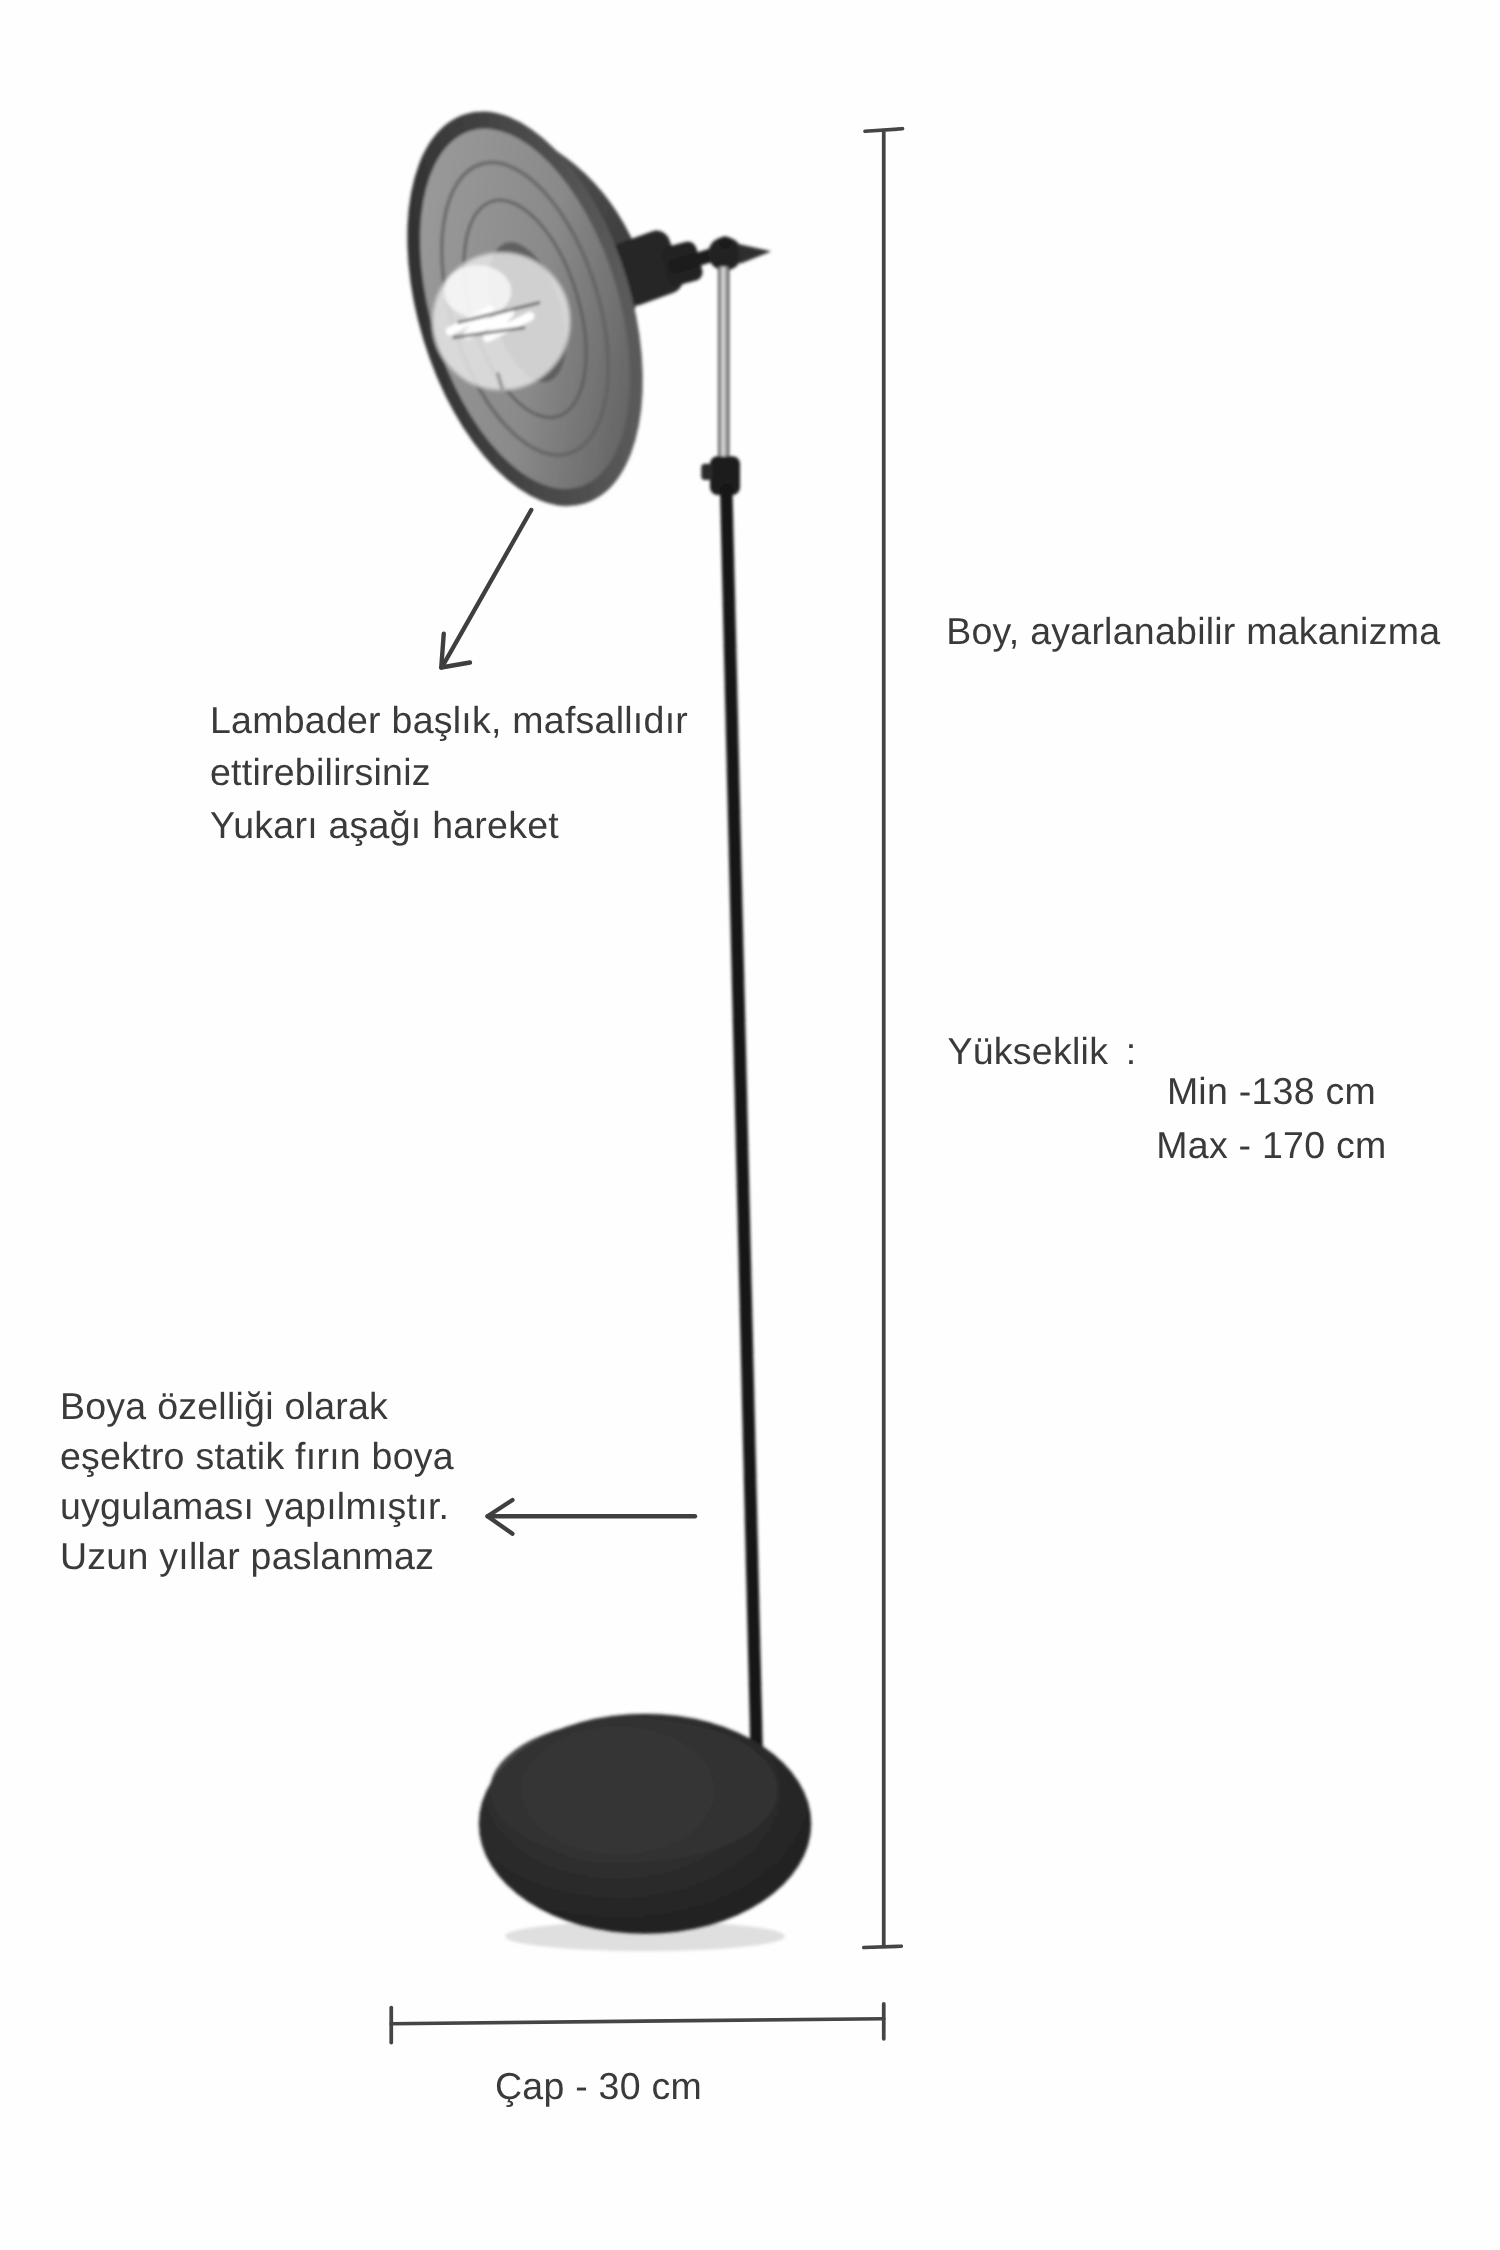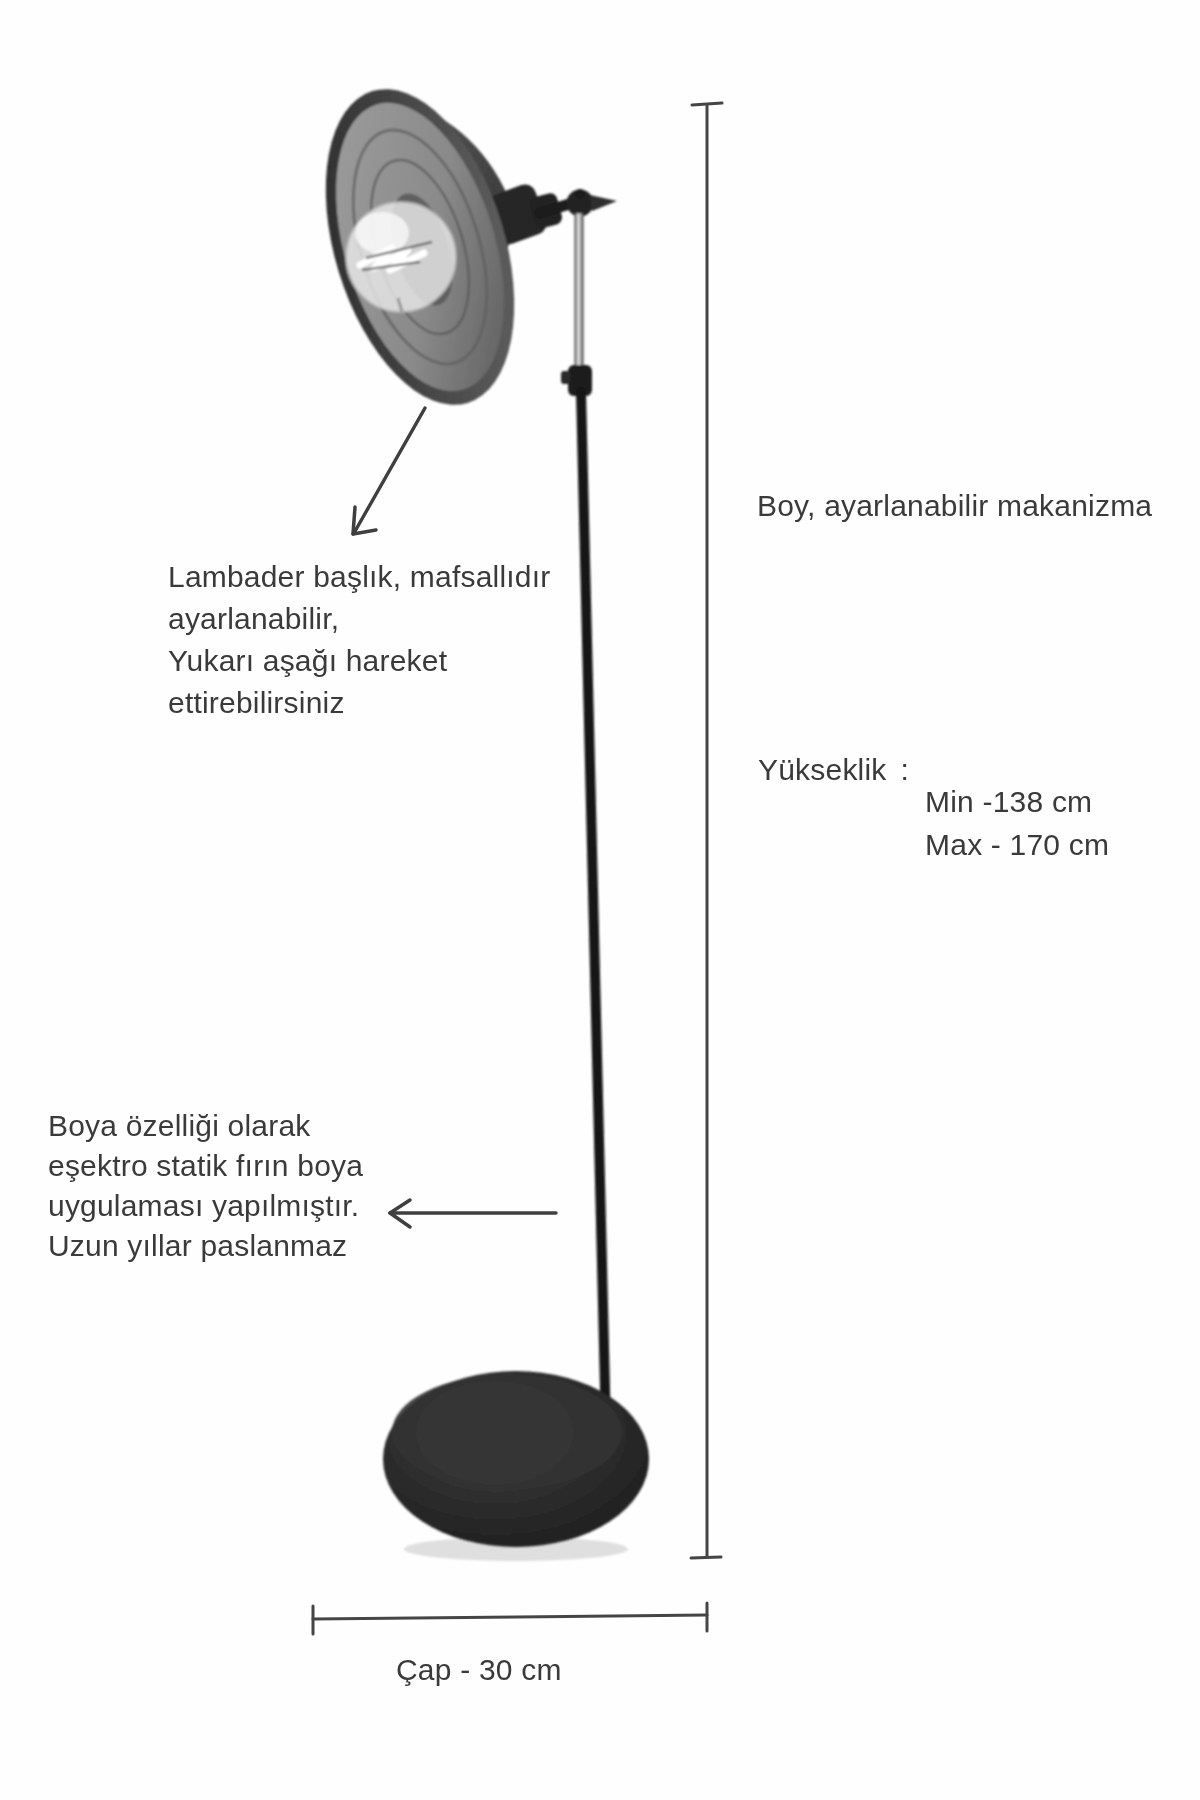--- a/index.html
+++ b/index.html
@@ -39,24 +39,25 @@
     line-height: 40px;
   }
   #ann-head {
     left: 143px;
     top: 556px;
     line-height: 42px;
     margin-left: 25px;
   }
   #ann-height {
     left: 758px;
-    top: 748px;
+    top: 820px;
     line-height: 43px;
     display: flex;
     align-items: flex-start;
+    text-align: center;
   }
   #ann-height .h-label { display: inline-block; }
   #ann-height .h-colon { display: inline-block; margin-left: 14px; }
   #ann-height .h-values { display: inline-block; margin-left: 16px; margin-top: 32px; }
   #ann-paint {
     left: 48px;
     top: 1106px;
     line-height: 40px;
   }
   #ann-cap {
@@ -178,23 +179,22 @@
       <line x1="390" y1="1213" x2="410" y2="1227"></line>
     </g>
   </svg>
 
   <div class="ann" id="ann-boy">
     <span class="line">Boy, ayarlanabilir makanizma</span>
   </div>
 
   <div class="ann" id="ann-head">
     <span class="line">Lambader başlık, mafsallıdır</span>
-    <span class="line">ayarlanabilir,</span>
+    <span class="line">ettirebilirsiniz</span>
     <span class="line">Yukarı aşağı hareket</span>
-    <span class="line">ettirebilirsiniz</span>
   </div>
 
   <div class="ann" id="ann-height">
     <span class="h-label">Yükseklik</span>
     <span class="h-colon">:</span>
     <span class="h-values">
       <span class="line">Min -138 cm</span>
       <span class="line">Max - 170 cm</span>
     </span>
   </div>

